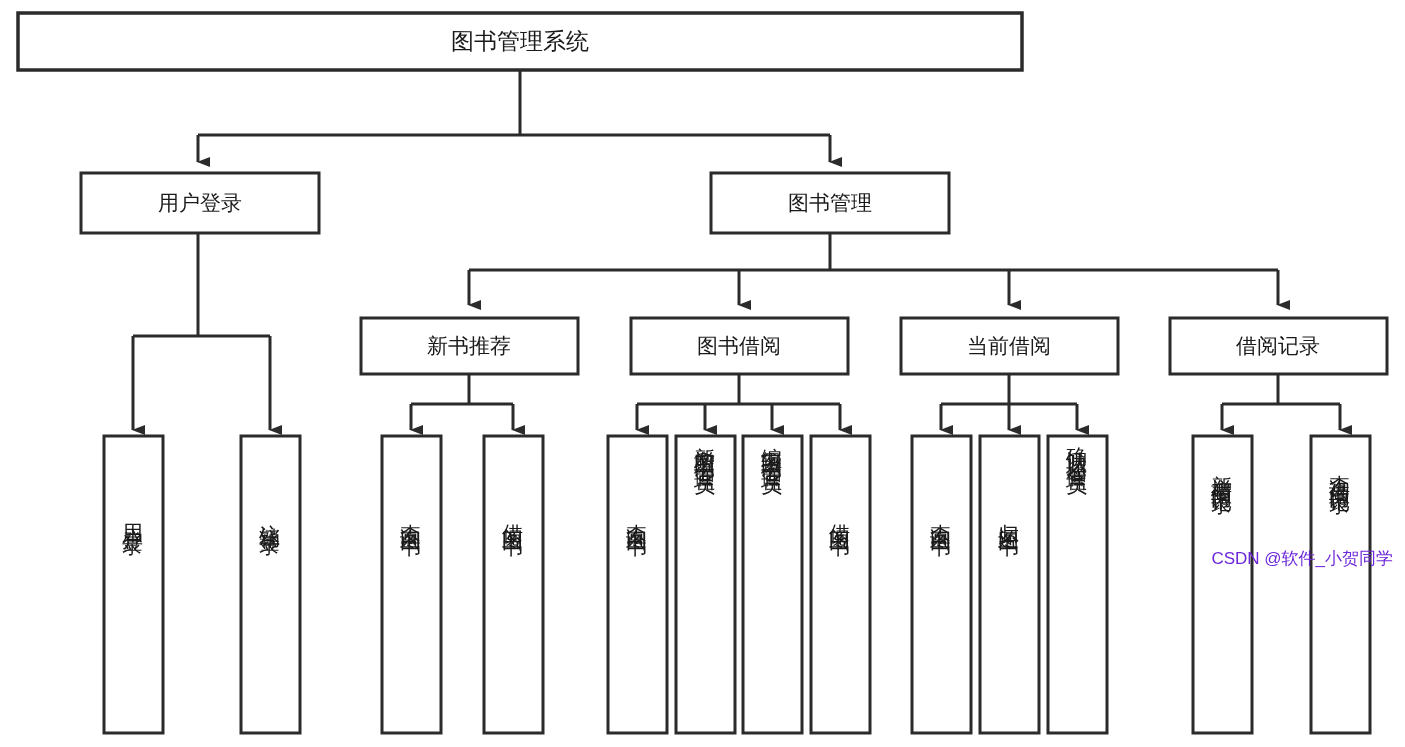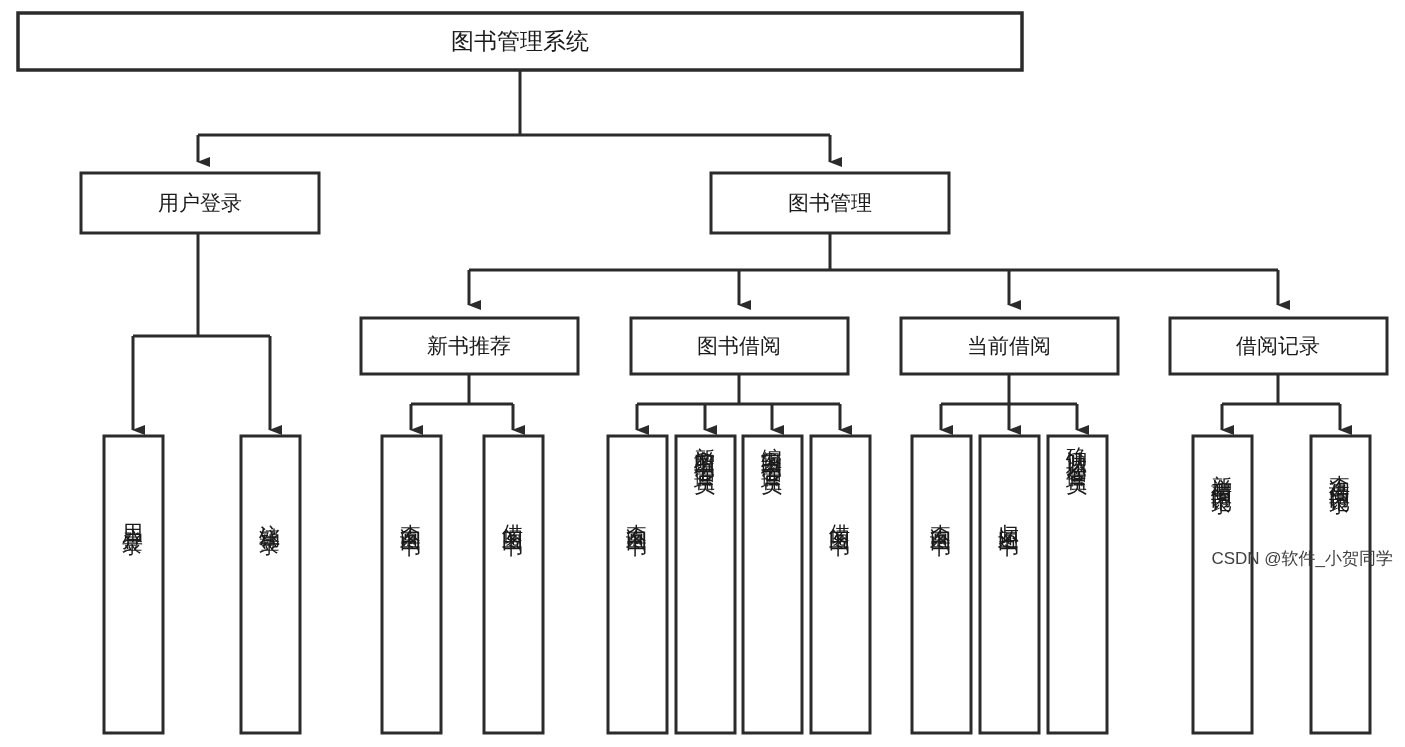--- a/index.html
+++ b/index.html
@@ -59,21 +59,21 @@
     stroke-width: 3;
     fill: none;
     stroke-linecap: butt;
   }
   .watermark {
     position: absolute;
     right: 12px;
     bottom: 6px;
     font-family: "Liberation Sans", "DejaVu Sans", sans-serif;
     font-size: 17px;
-    color: #404040;
+    color: #6d28d9;
     white-space: nowrap;
     pointer-events: none;
     user-select: none;
   }
 </style>
 </head>
 <body>
 
 <div id="diagram-root">
   <svg class="flow" viewBox="0 0 1405 747">

